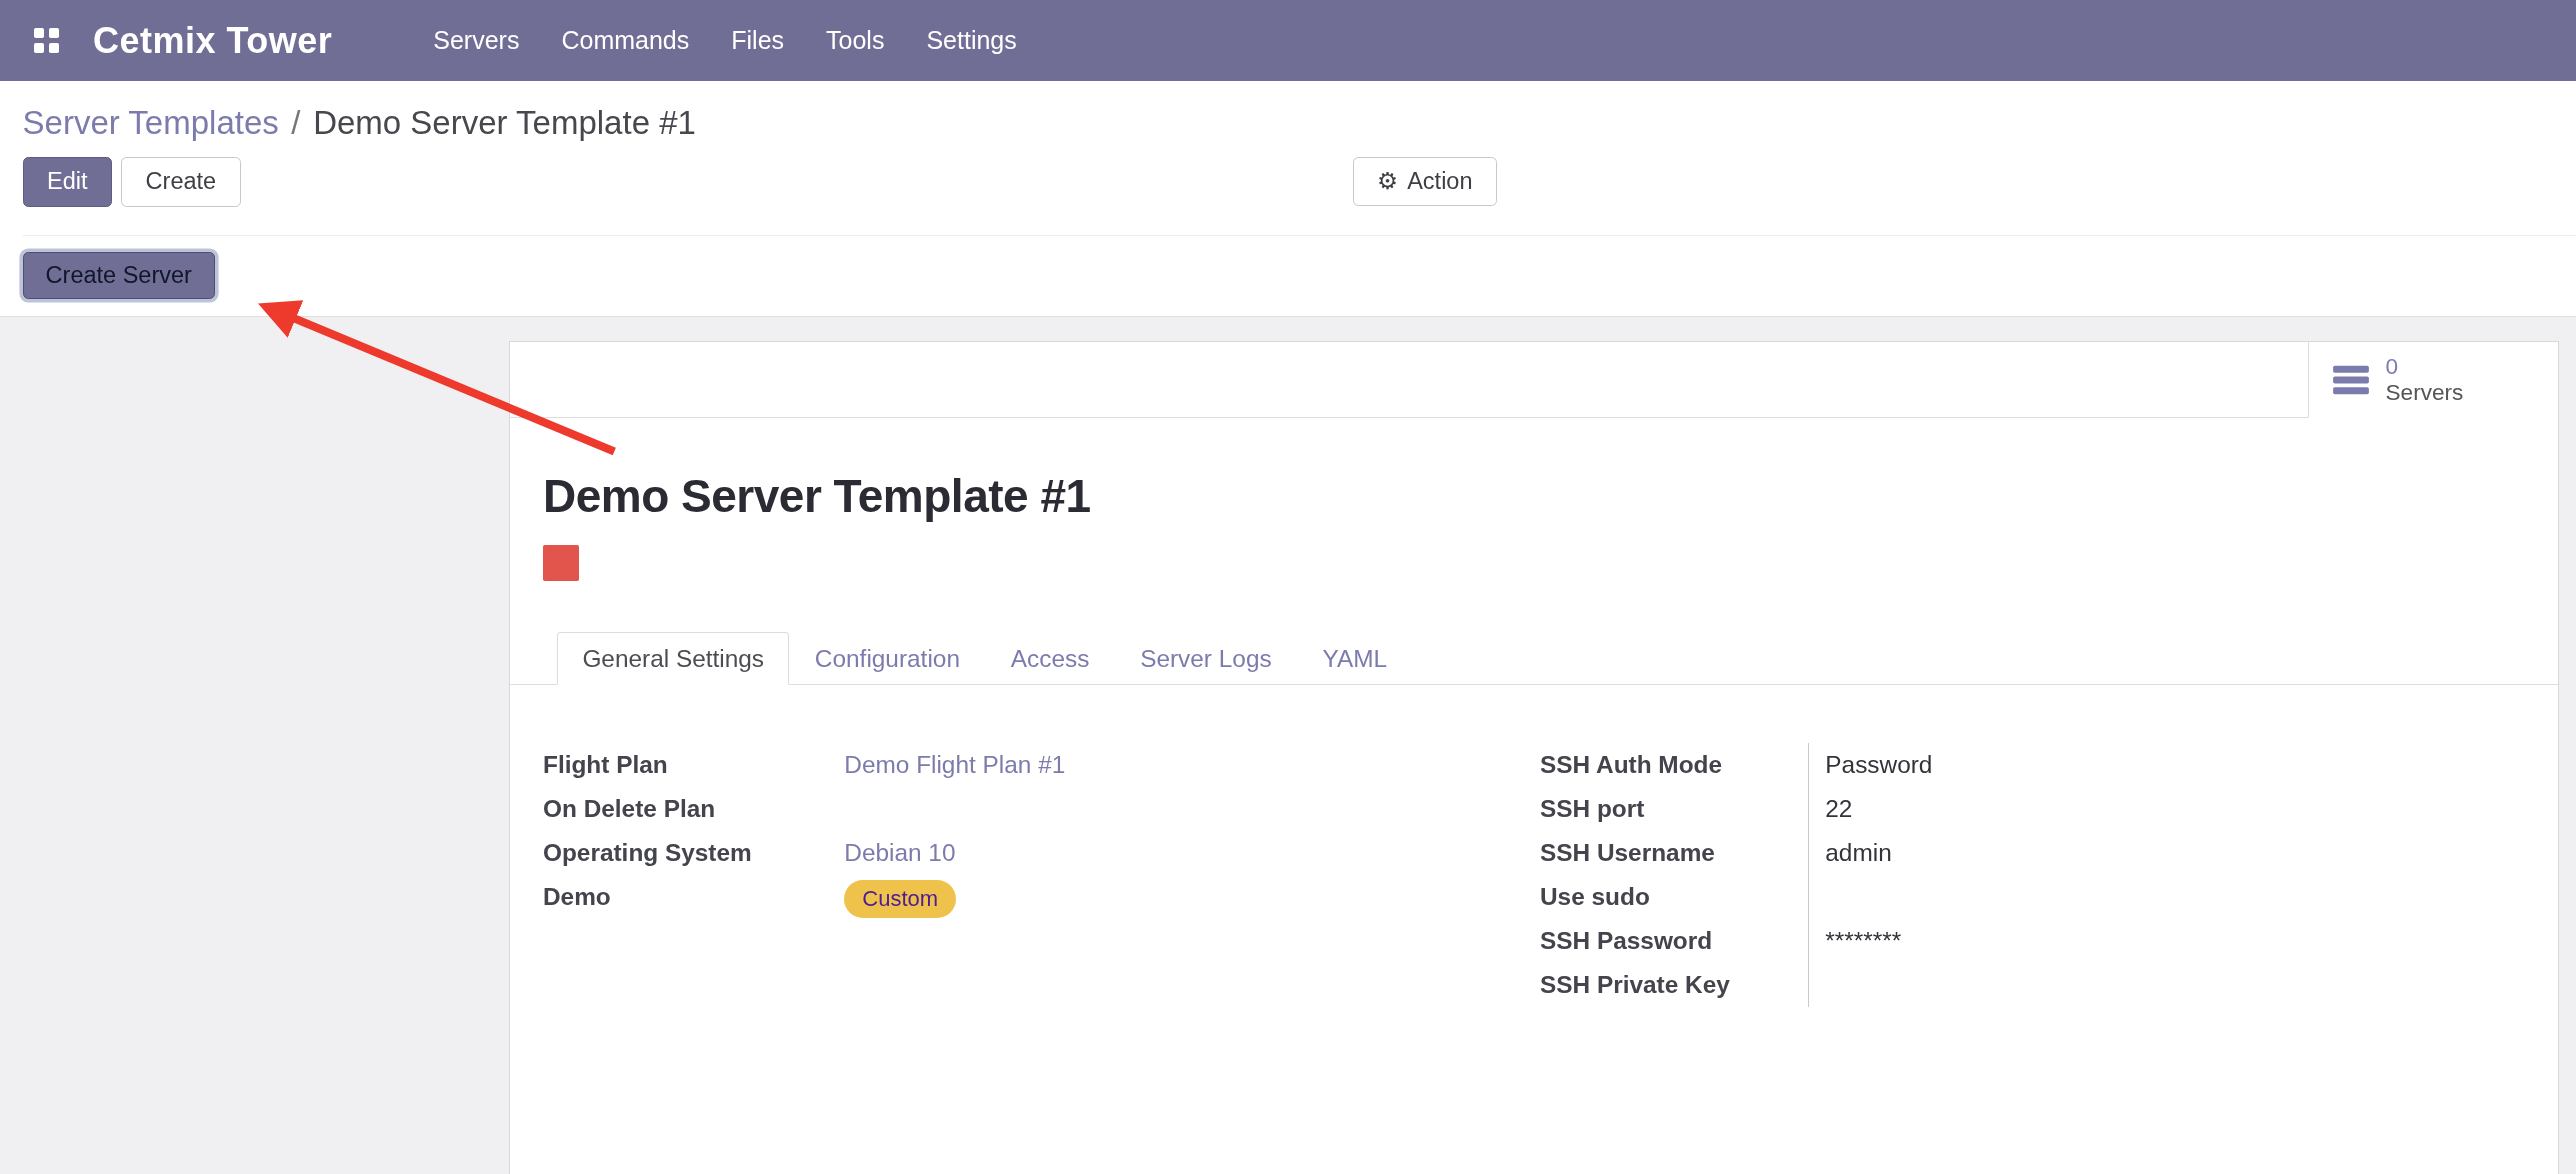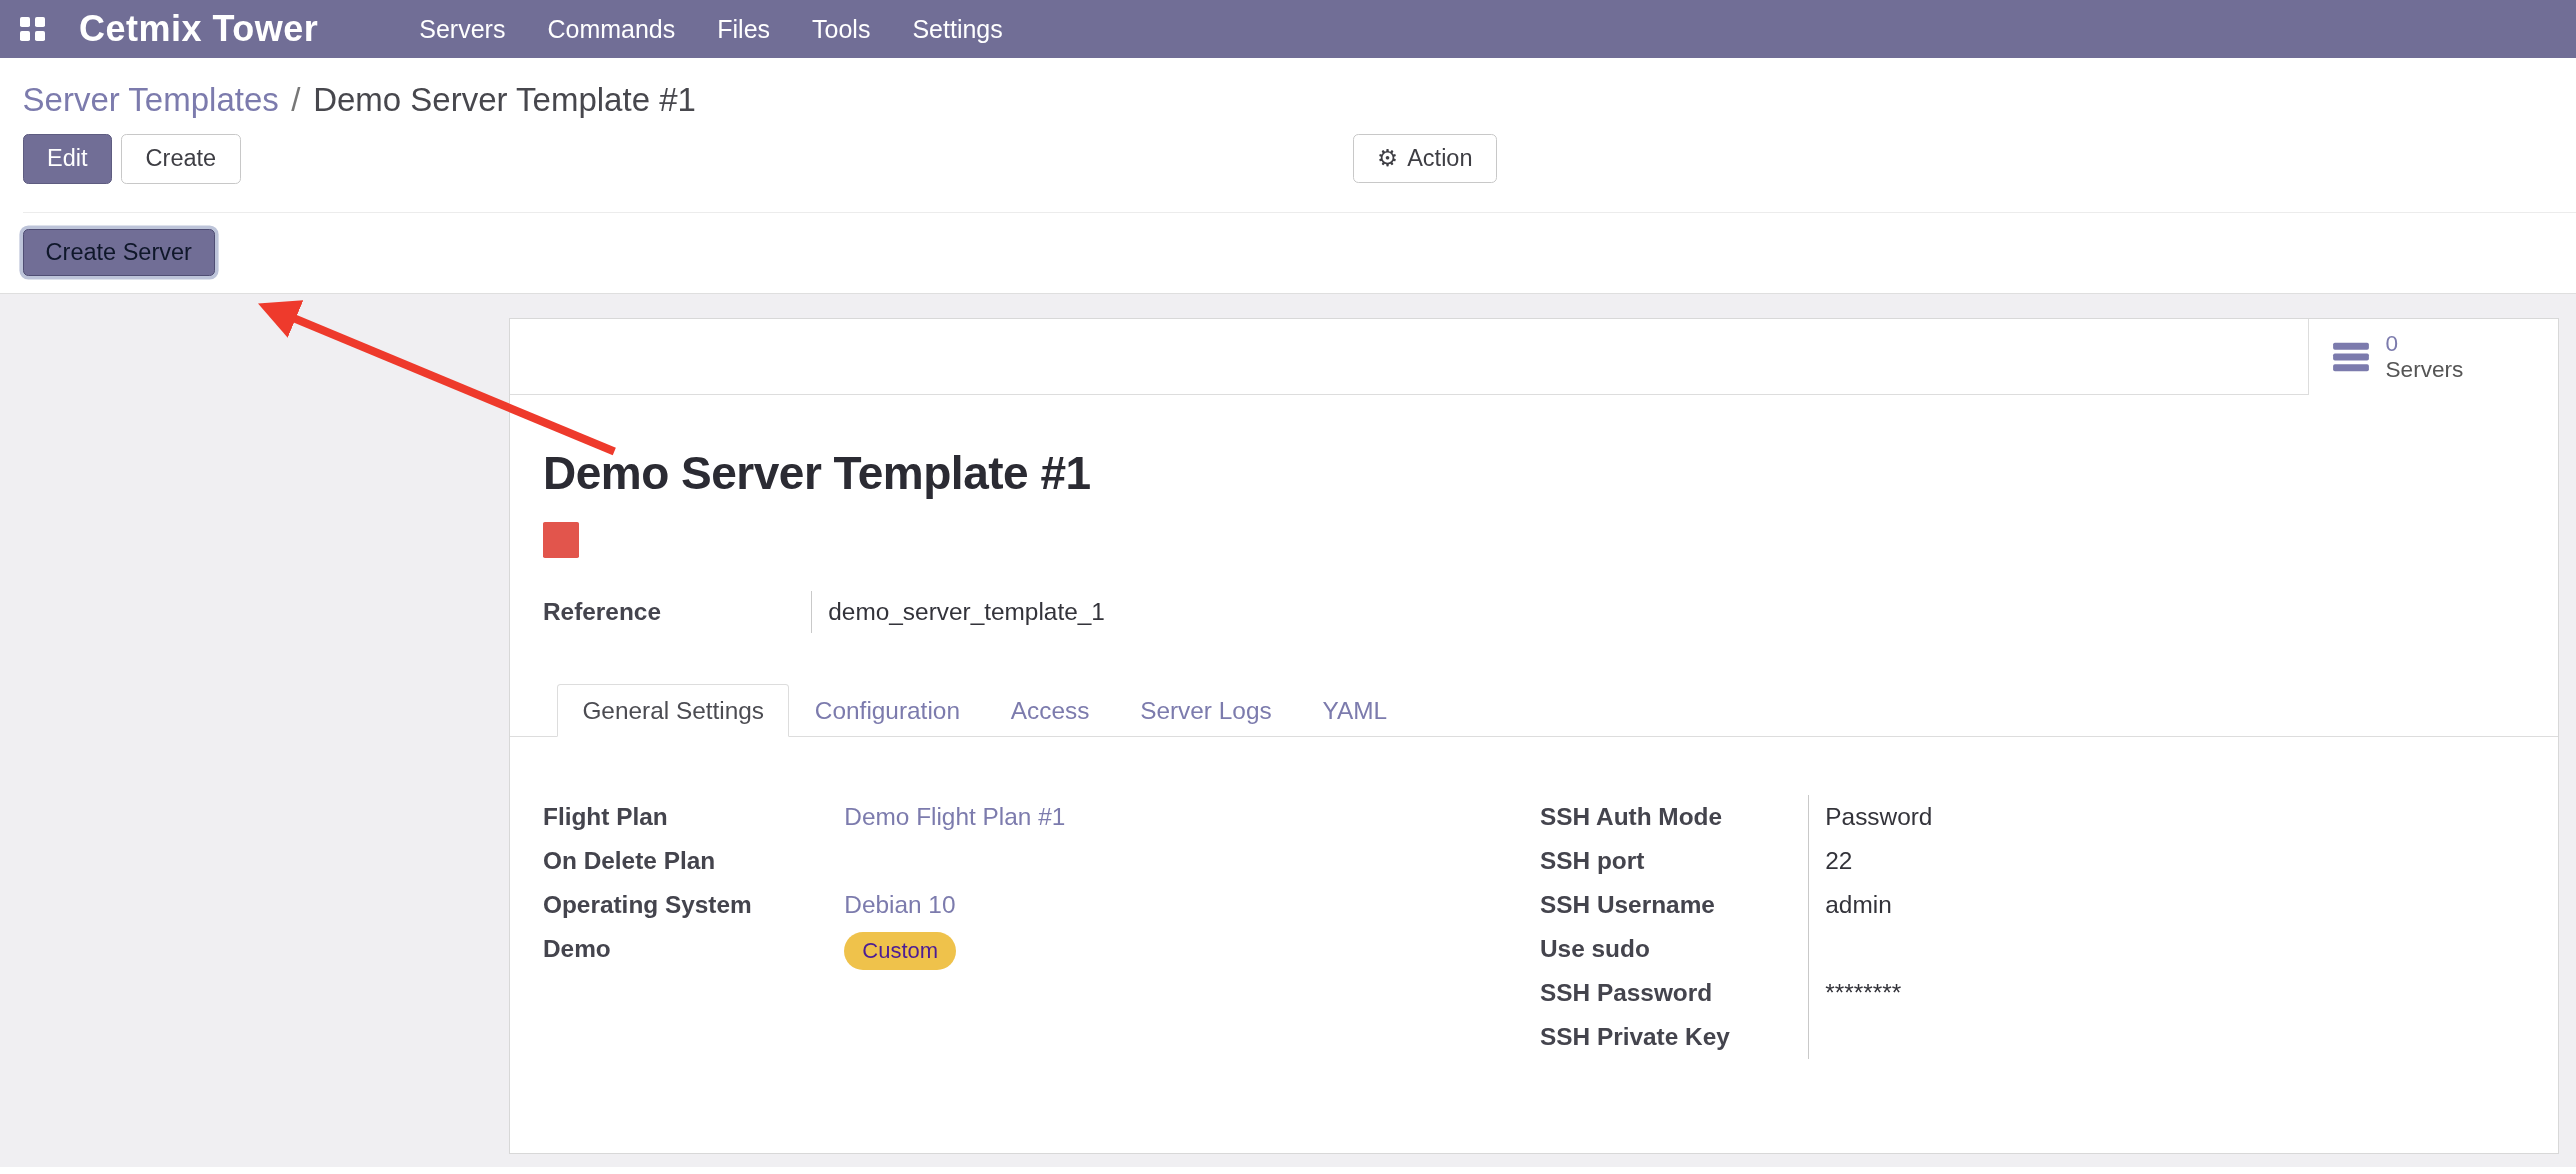--- a/index.html
+++ b/index.html
@@ -8,21 +8,21 @@
     --primary-btn:#716e96;
     --badge-bg:#efc24b;
     --swatch:#e2554c;
     --arrow:#ee3a2c;
   }
   *{box-sizing:border-box;margin:0;padding:0;}
   html,body{width:2576px;height:1174px;overflow:hidden;}
   body{font-family:"Liberation Sans", sans-serif;background:#fff;position:relative;color:#33333a;}
 
   
-  .navbar{height:58px;background:var(--navbar-bg,#716e96);display:flex;align-items:center;padding:0 15px;}
+  .navbar{height:81px;background:var(--navbar-bg,#716e96);display:flex;align-items:center;padding:0 29px;}
   .apps-icon{display:grid;grid-template-columns:10px 10px;grid-template-rows:10px 10px;gap:4.5px;cursor:pointer;margin-left:5.4px;}
   .apps-icon span{background:#fff;border-radius:1.8px;display:block;}
   .brand{color:#fff;font-size:36px;font-weight:700;margin-left:34px;letter-spacing:0.5px;cursor:pointer;}
   .menus{display:flex;gap:42px;margin-left:101px;}
   .menu-item{color:#fff;font-size:25px;cursor:pointer;text-decoration:none;}
 
   
   .control-panel{background:#fff;padding:20px 0 16.3px 22.6px;border-bottom:0.9px solid #dfdfdf;}
   .breadcrumb{font-size:33px;line-height:43px;}
   .breadcrumb .parent{color:var(--link,#7c7bad);cursor:pointer;text-decoration:none;}
@@ -135,24 +135,20 @@
           <span class="stat-text">
             <span class="stat-value">0</span>
             <span class="stat-label">Servers</span>
           </span>
         </button>
       </div>
 
       <h1 class="sheet-title">Demo Server Template #1</h1>
       <div class="color-swatch"></div>
 
-      <div class="reference-row">
-        <span class="flabel">Reference</span>
-        <span class="fvalue">demo_server_template_1</span>
-      </div>
 
       <div class="tabs">
         <div class="tab active">General Settings</div>
         <div class="tab">Configuration</div>
         <div class="tab">Access</div>
         <div class="tab">Server Logs</div>
         <div class="tab">YAML</div>
       </div>
 
       <div class="tab-content">

